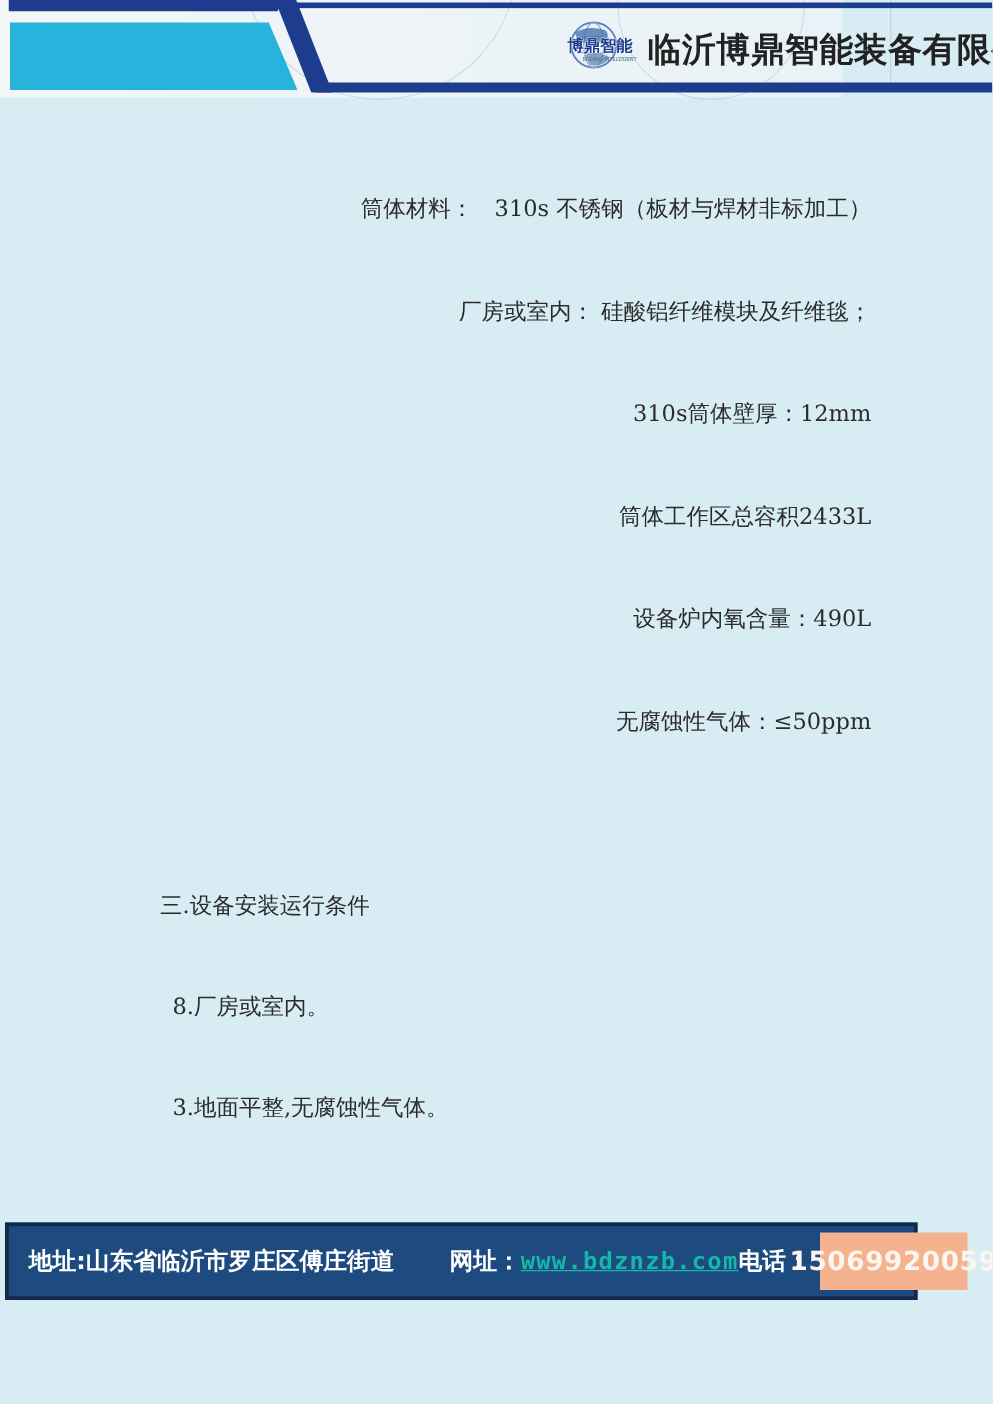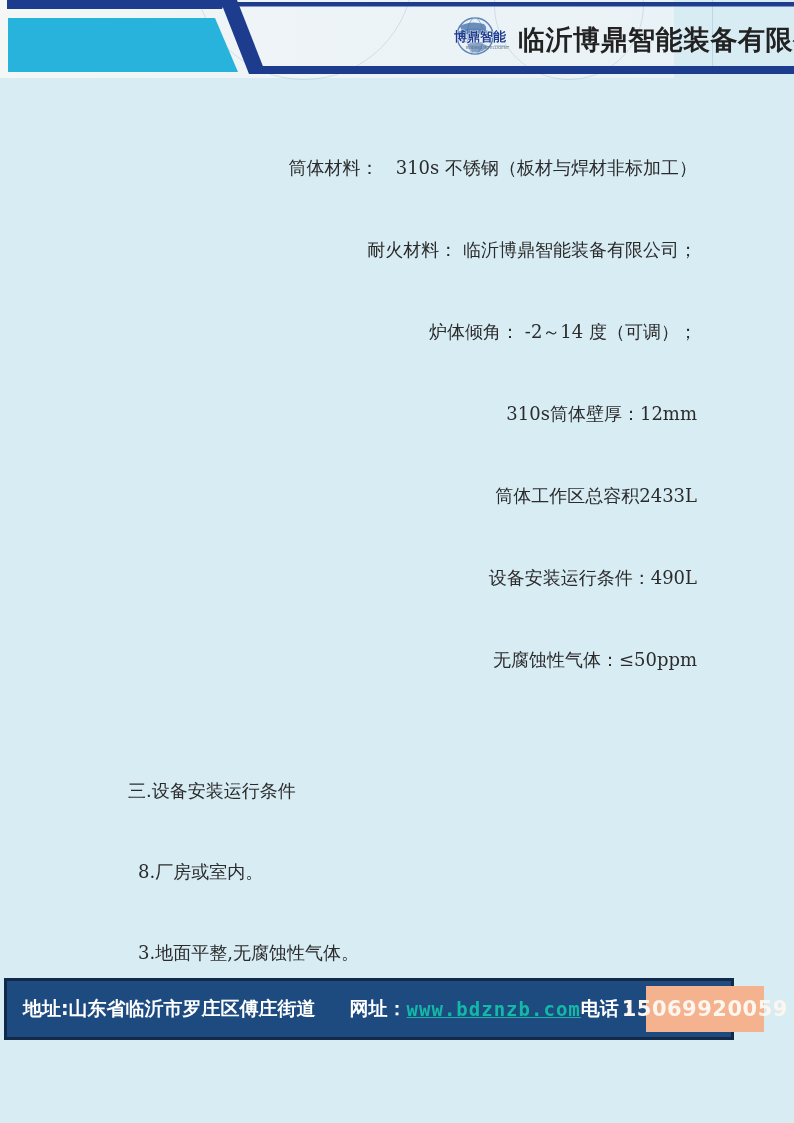--- a/index.html
+++ b/index.html
@@ -36,34 +36,34 @@
   }
 
   
   .content {
     position:absolute; left:105px; top:100px; width:592px;
     font-size:18px; line-height:27px; white-space:pre-wrap;
   }
   .spec-line { padding-left:17px; line-height:27px; margin-bottom:1px;text-align:right; }
   .spec-line.wall { padding-left:14px; }
 
-  .h3 { margin-top:22px; padding-left:23px; }
+  .h3 { margin-top:38px; padding-left:23px; }
   .cond-item { padding-left:33px; }
   .cond-item.gap { margin-top:8px; }
 
   
   .footer {
     position:absolute; left:4px; top:978px; width:730px; height:62px;
     background:#1d4b80; border:3px solid #13294a;
     display:flex; align-items:center;
     font-family:"DejaVu Sans","Liberation Sans",sans-serif;
     font-weight:bold; color:#ffffff; font-size:19px;
   }
   .footer .address { margin-left:16px; white-space:nowrap; }
-  .footer .web-label { margin-left:34px; white-space:nowrap; }
+  .footer .web-label { margin-left:44px; white-space:nowrap; }
   .footer .web-link {
     color:#14b8a6; text-decoration:underline; font-size:19px;
     font-family:"DejaVu Sans Mono","Liberation Mono",monospace;
     letter-spacing:1px; white-space:nowrap;
   }
   .footer .phone-label { margin-left:auto; margin-right:8px; white-space:nowrap; }
   .footer .phone-box {
     width:118px; height:46px; margin-right:8px;
     background:#f5b28e; color:#fdf6ef;
     display:flex; align-items:center; justify-content:center;
@@ -102,25 +102,24 @@
       <text x="16" y="37" font-family="DejaVu Sans, sans-serif" font-size="4" fill="#5a6b7c">BODING INTELLIGENT</text>
       <line x1="44" y1="34" x2="56" y2="34" stroke="#8fadcb" stroke-width="1"></line>
     </svg>
   </div>
 
   <div class="company-name">临沂博鼎智能装备有限公司</div>
 </div>
 
 <div class="content">
   <div class="spec-line">筒体材料：   310s 不锈钢（板材与焊材非标加工）</div>
-  <div class="spec-line">耐火材料： 临沂博鼎智能装备有限公司；</div>
-  <div class="spec-line">炉体倾角： -2～14 度（可调）；</div>
+  <div class="spec-line">厂房或室内： 硅酸铝纤维模块及纤维毯；</div>
   <div class="spec-line wall">310s筒体壁厚：12mm</div>
   <div class="spec-line">筒体工作区总容积2433L</div>
-  <div class="spec-line">设备安装运行条件：490L</div>
+  <div class="spec-line">设备炉内氧含量：490L</div>
   <div class="spec-line">无腐蚀性气体：≤50ppm</div>
 
   <div class="h3">三.设备安装运行条件</div>
   <div class="cond-item">8.厂房或室内。</div>
   <div class="cond-item">3.地面平整,无腐蚀性气体。</div>
   
 
   
   
   

